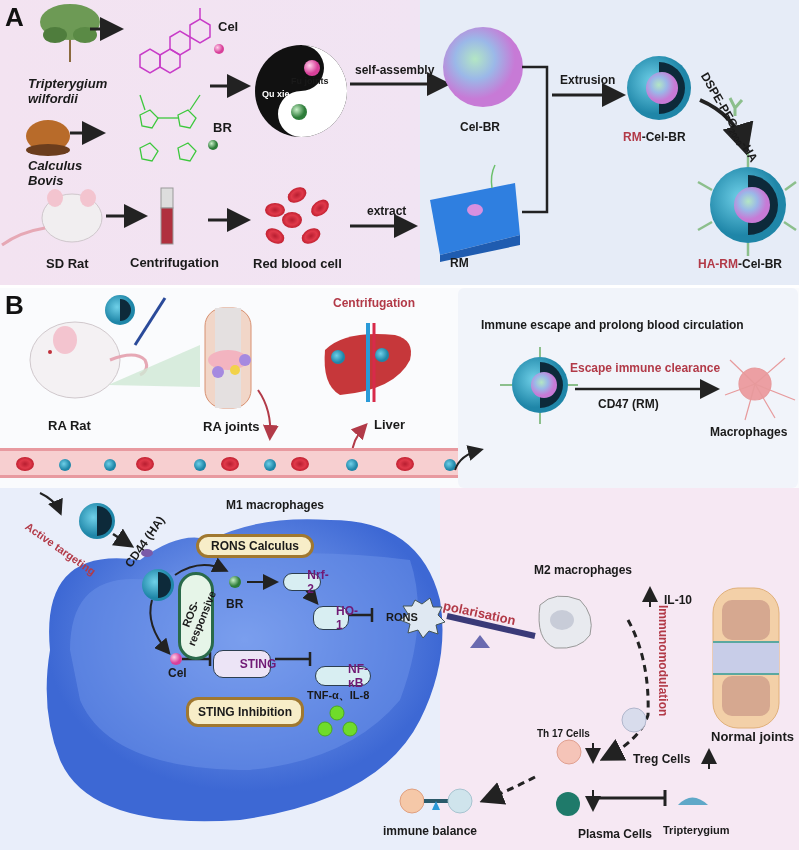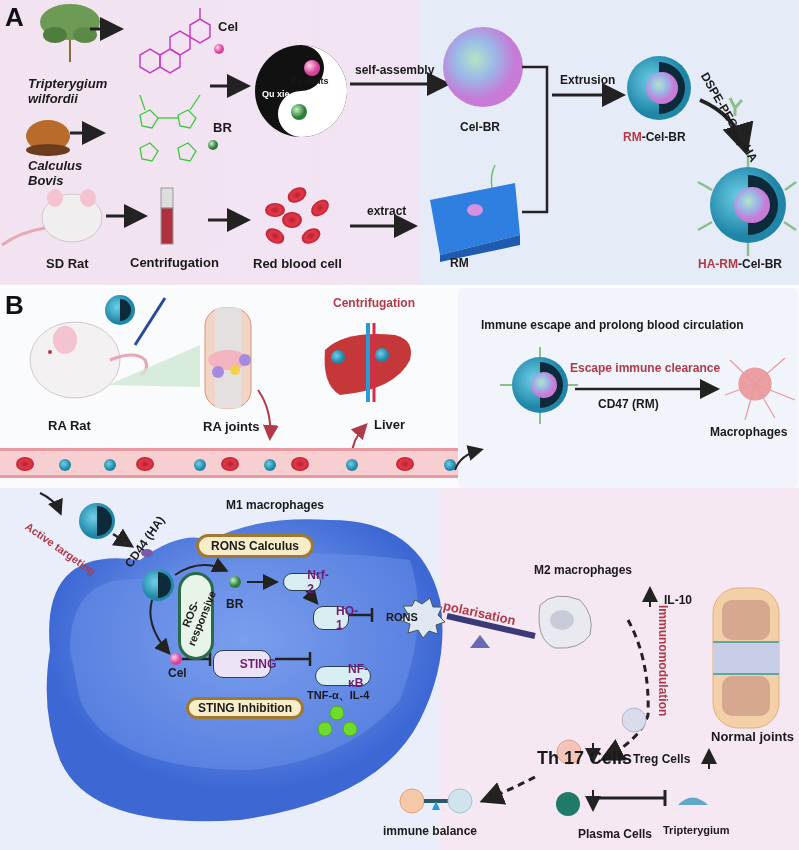--- a/index.html
+++ b/index.html
@@ -349,25 +349,25 @@
 <div class="pill" style="left:178px;top:572px;width:36px;height:88px;background:#e6f5e8;border:3px solid #2a6a4a;border-radius:18px;">
     <div style="transform:rotate(-68deg);font-size:11px;text-align:center;line-height:12px;white-space:nowrap;"><span>ROS-</span><br><span>responsive</span></div>
   </div>
 <div class="lbl" style="left:226px;top:597px;font-size:12px;">BR</div>
 <div class="node" style="left:283px;top:573px;width:38px;height:18px;background:#d8eef2;">Nrf-2</div>
 <div class="node" style="left:313px;top:606px;width:36px;height:24px;background:#d8eef2;">HO-1</div>
 <div class="lbl" style="left:386px;top:611px;font-size:11px;">RONS</div>
 <div class="lbl" style="left:168px;top:666px;font-size:12px;">Cel</div>
 <div class="node" style="left:213px;top:650px;width:58px;height:28px;background:#ece4f6;">STING</div>
 <div class="node" style="left:315px;top:650px;width:56px;height:20px;background:#d8eef2;margin-top:16px;">NF-κB</div>
-<div class="lbl" style="left:307px;top:688px;font-size:11px;">TNF-α、IL-4</div>
-<div class="pill" style="left:186px;top:697px;width:118px;height:22px;background:#f7edc8;border:3px solid #a07830;">STING Inhibition</div>
+<div class="lbl" style="left:307px;top:688px;font-size:11px;">TNF-α、IL-8</div>
+<div class="pill" style="left:186px;top:697px;width:118px;height:30px;background:#f7edc8;border:3px solid #a07830;">STING Inhibition</div>
 
 <div class="lbl red" style="left:445px;top:598px;font-size:13px;transform:rotate(12deg);transform-origin:left top;">polarisation</div>
 <div class="lbl" style="left:534px;top:563px;font-size:12px;">M2 macrophages</div>
 <div class="lbl" style="left:640px;top:593px;font-size:12px;margin-left:24px;">IL-10</div>
 <div class="lbl red" style="left:670px;top:605px;font-size:12px;transform:rotate(90deg);transform-origin:left top;">Immunomodulation</div>
 <div class="lbl" style="left:711px;top:729px;font-size:13px;">Normal joints</div>
 <div class="lbl" style="left:633px;top:752px;font-size:12px;">Treg Cells</div>
-<div class="lbl" style="left:537px;top:748px;font-size:18px;">Th 17 Cells</div>
+<div class="lbl" style="left:537px;top:728px;font-size:10px;">Th 17 Cells</div>
 <div class="lbl" style="left:546px;top:827px;font-size:12px;padding-left:32px;">Plasma Cells</div>
 <div class="lbl" style="left:663px;top:824px;font-size:11px;">Tripterygium</div>
 <div class="lbl" style="left:383px;top:824px;font-size:12px;">immune balance</div>
 
 </body></html>

